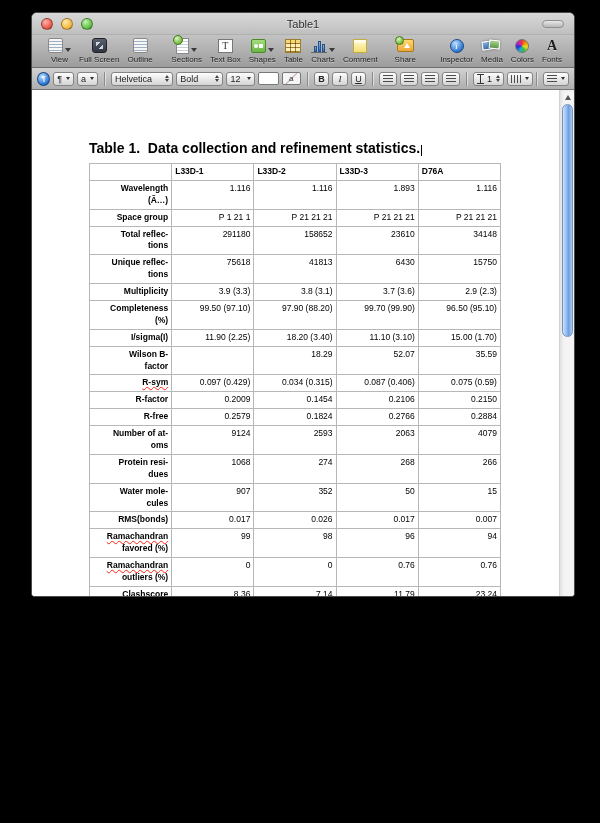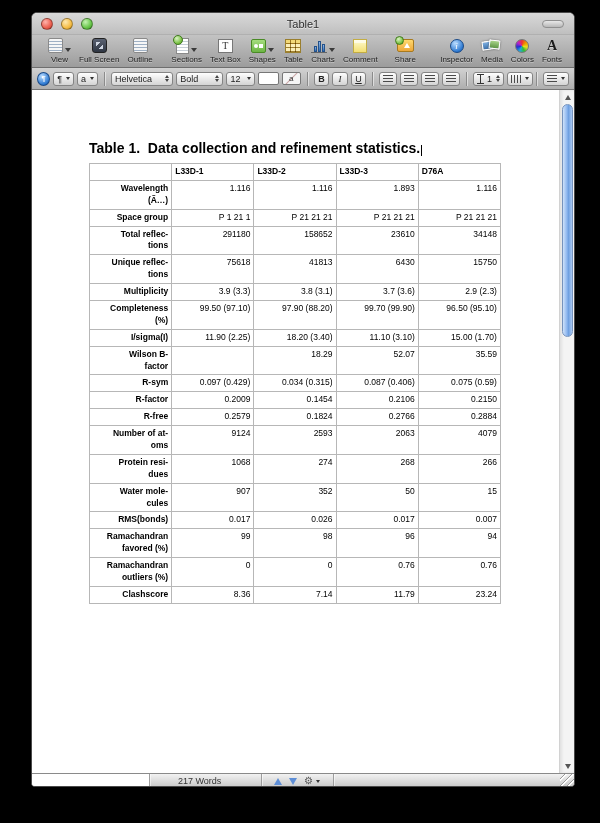--- a/index.html
+++ b/index.html
@@ -1,18 +1,18 @@
 <!DOCTYPE html>
 <html><head>
 <meta charset="utf-8">
 <style>
   * { margin:0; padding:0; box-sizing:border-box; }
   html,body { width:600px; height:823px; background:#000; font-family:"Liberation Sans",sans-serif; overflow:hidden; }
 
-  .window { position:absolute; left:31px; top:12px; width:544px; height:775px;
+  .window { position:absolute; left:31px; top:12px; width:544px; height:585px;
     border-radius:6px 6px 4px 4px; overflow:hidden; background:#fff;
     box-shadow:0 10px 28px rgba(0,0,0,.75); border:1px solid #4a4a4a; }
 
   
   .titlebar { height:22px; background:linear-gradient(#d9d9d9,#bfbfbf);
     display:flex; align-items:center; position:relative; border-bottom:1px solid #b0b0b0; }
   .lights { display:flex; gap:8px; margin-left:9px; }
   .light { width:12px; height:12px; border-radius:50%; border:1px solid rgba(0,0,0,.35); }
   .light.red   { background:radial-gradient(circle at 35% 30%, #ffb3ab, #ec5f50 60%, #b33a2c); }
   .light.yellow{ background:radial-gradient(circle at 35% 30%, #ffe9b0, #f6bd45 60%, #c08a1e); }
@@ -106,21 +106,21 @@
   .doc-title { font-size:14px; font-weight:bold; color:#000; white-space:pre; }
   .caret { display:inline-block; width:1px; height:11px; background:#000; margin-left:1px; vertical-align:text-bottom; }
 
   table.stats { border-collapse:collapse; table-layout:fixed; width:411px; margin-top:7px; }
   table.stats col { width:82.2px; }
   table.stats th, table.stats td { border:1px solid #b7b7b7; font-size:8.5px; line-height:1.4;
     vertical-align:top; white-space:pre-line; padding:2px 3px; height:14px; }
   table.stats th { font-weight:bold; text-align:left; }
   td.rowlabel { font-weight:bold; text-align:right; }
   td.val { text-align:right; font-weight:normal; }
-  .misspell { text-decoration-style:wavy; text-decoration-color:#ff1f12;
+  .misspell { text-decoration:underline; text-decoration-style:wavy; text-decoration-color:#ff1f12;
     text-decoration-thickness:1px; text-underline-offset:1px;padding-left:10px; }
 
   
   .vscroll { position:absolute; right:0; top:0; bottom:0; width:15px; background:#f4f4f4;
     border-left:1px solid #d2d2d2; box-shadow:inset 2px 0 3px rgba(0,0,0,.08); }
   .sb-arrow { position:absolute; left:0; width:15px; height:12px; display:flex; align-items:center; justify-content:center; }
   .sb-arrow.up { top:1px; } .sb-arrow.down { bottom:1px; }
   .sb-arrow i { width:0; height:0; border-left:3.5px solid transparent; border-right:3.5px solid transparent; }
   .sb-arrow.up i { border-bottom:5px solid #555; } .sb-arrow.down i { border-top:5px solid #555; }
   .sb-thumb { position:absolute; left:2px; top:14px; width:11px; height:233px; border-radius:6px;

